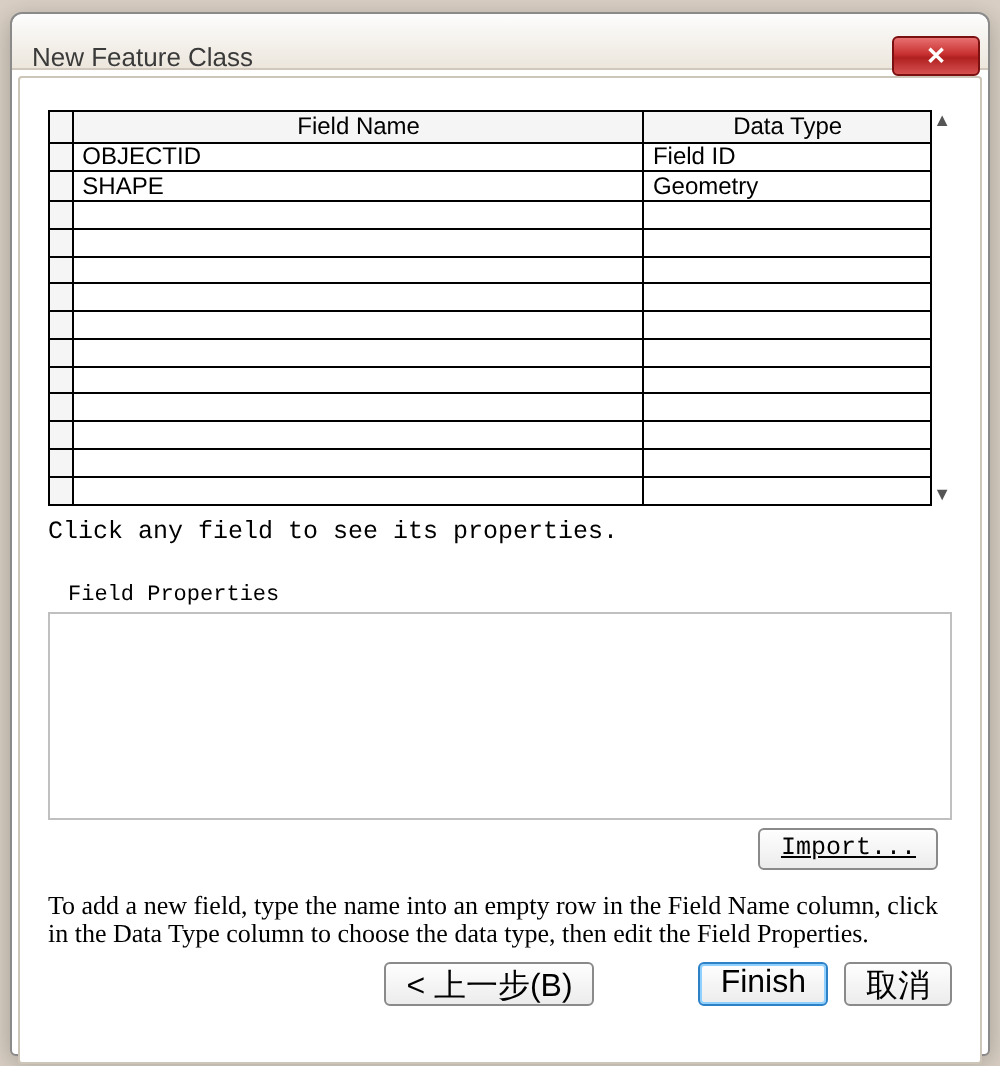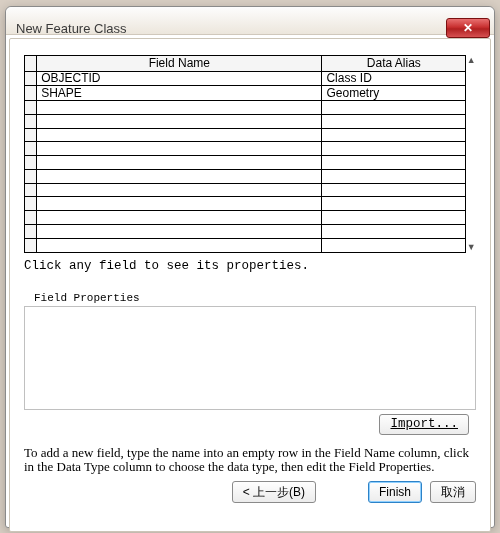--- a/index.html
+++ b/index.html
@@ -134,21 +134,21 @@
   table.props td.k { width: 155px; }
   table.props td.v { width: 150px; }
   table.props td.btn { width: 18px; }
   .import-btn {
     position: absolute;
     right: 6px;
     bottom: -5px;
     transform: translateY(100%);
   }
   .btn {
-    font-size: 12px;
+    font-size: 16px;
     padding: 1px 10px;
     height: 22px;
     background: linear-gradient(#fefefe,#ececec);
     border: 1px solid #8a8a8a;
     border-radius: 3px;
     cursor: pointer;
     font-family: inherit;
   }
   .btn.small { height: 21px; padding: 0 10px; font-family: "Courier New", monospace; font-size: 12.5px; text-decoration: underline; }
   .instructions {
@@ -189,28 +189,28 @@
       <table class="fields">
         <colgroup>
           <col class="rowhdr">
             <col class="fname">
             <col class="dtype">
         </colgroup>
         <thead>
           <tr>
             <th class="rowcell"></th>
             <th>Field Name</th>
-            <th>Data Alias</th>
+            <th>Data Type</th>
           </tr>
         </thead>
         <tbody>
             <tr>
               <td class="rowcell"></td>
               <td>OBJECTID</td>
-              <td>Class ID</td>
+              <td>Field ID</td>
             </tr>
             <tr>
               <td class="rowcell"></td>
               <td>SHAPE</td>
               <td>Geometry</td>
             </tr>
             <tr>
               <td class="rowcell"></td>
               <td></td>
               <td></td>

